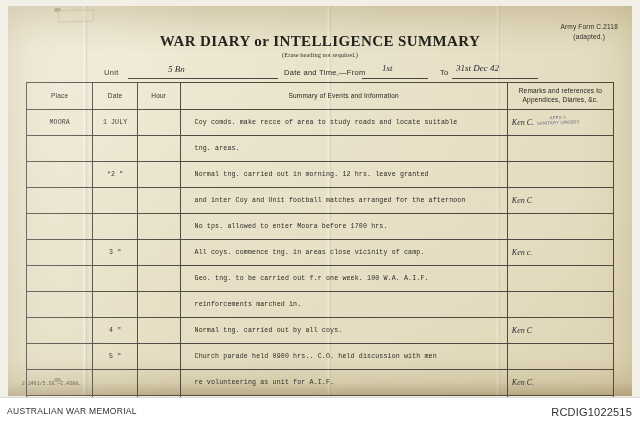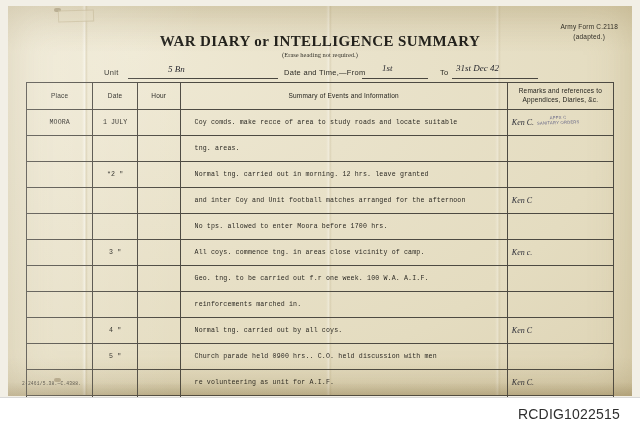--- a/index.html
+++ b/index.html
@@ -227,23 +227,23 @@
   .footer .left {
     position: absolute;
     left: 7px;
     top: 8px;
     font-size: 8.5px;
     color: #2f2f2f;
     letter-spacing: .3px;
   }
   .footer .right {
     position: absolute;
-    right: 20px;
+    right: 8px;
     top: 8px;
-    font-size: 14px;
+    font-size: 11px;
     color: #2f2f2f;
     letter-spacing: .2px;
   }
   .tape {
     position: absolute;
     width: 34px;
     height: 10px;
     background: rgba(230,222,196,0.65);
     border: 1px solid rgba(150,130,85,0.25);
     top: 4px;
@@ -438,15 +438,16 @@
           </td>
         </tr>
 
       </tbody>
     </table>
 
     <div class="printcode">2-2461/5.38.—C.4388.</div>
   </div>
 
   <div class="footer">
+    <div class="left">AUSTRALIAN WAR MEMORIAL</div>
     <div class="right">RCDIG1022515</div>
   </div>
 </div>
 
 </body></html>

